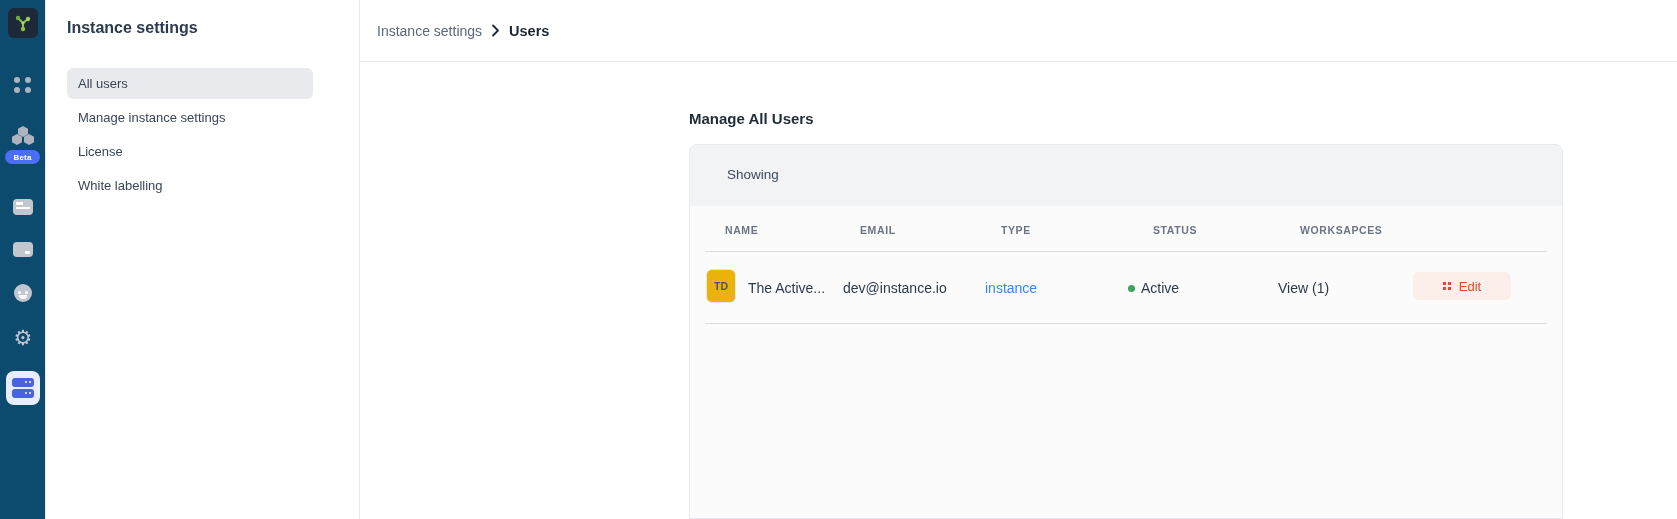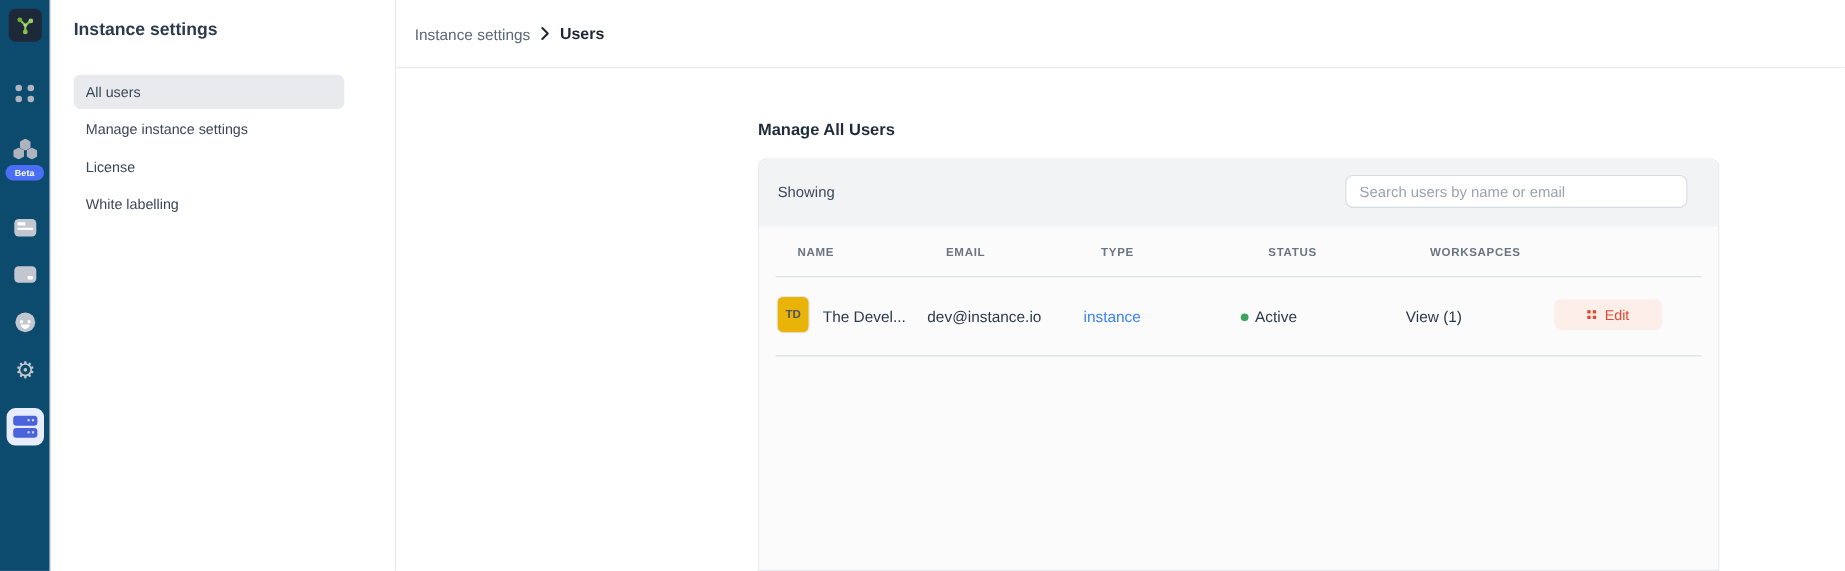--- a/index.html
+++ b/index.html
@@ -43,21 +43,21 @@
   
   .header { position:absolute; left:360px; top:0; right:0; height:62px; background:#fff; border-bottom:1px solid #E7E9EC; display:flex; align-items:center; padding-left:17px; }
   .bc-parent { font-size:14px; color:#5B6877; cursor:pointer; }
   .bc-chev { margin:0 9px; display:flex; align-items:center; }
   .bc-current { font-size:14.5px; font-weight:700; color:#1C2733; }
 
   
   .section-title { position:absolute; left:689px; top:110px; font-size:15px; font-weight:700; color:#1E2B3A; }
   .card { position:absolute; left:689px; top:144px; width:874px; height:375px; background:#FBFBFC; border:1px solid #E7E9EC; border-radius:8px 8px 0 0; }
   .filterbar { position:absolute; left:0; top:0; width:100%; height:61px; background:#F1F3F5; border-radius:8px 8px 0 0; }
-  .showing { position:absolute; left:17px; top:22px; font-size:13.5px; color:#3E4A5E; }
+  .showing { position:absolute; left:37px; top:22px; font-size:13.5px; color:#3E4A5E; }
   .dd { position:absolute; left:93px; top:15px; width:160px; height:31px; background:#fff; border:1px solid #D7DBE0; border-radius:6px; display:flex; align-items:center; padding:0 12px 0 14px; cursor:pointer; }
   .dd-val { flex:1; font-size:14px; font-weight:500; color:#1E2B3A; }
   .search { position:absolute; left:533px; top:14px; width:311px; height:30px; background:#fff; border:1px solid #D8DCE1; border-radius:7px; padding:0 12px; font-size:13.5px; color:#333; font-family:"Liberation Sans", sans-serif; outline:none; }
   .search::placeholder { color:#9AA3AF; }
 
   .thead { position:absolute; top:71px; left:14px; width:100%; height:30px; }
   .th { position:absolute; font-size:10.5px; font-weight:700; letter-spacing:.6px; color:#6B7582; top:8px; }
   .divider { position:absolute; left:15px; right:15px; height:1px; background:#DADEE3; }
   .d1 { top:106px; } .d2 { top:178px; }
 
@@ -166,36 +166,35 @@
         </svg>
     </span>
     <span class="bc-current">Users</span>
   </div>
 
   <div class="section-title">Manage All Users</div>
 
   <div class="card">
     <div class="filterbar">
       <span class="showing">Showing</span>
-      <input class="search" type="text" placeholder="Search users by name or email" style="">
     </div>
 
     <div class="thead">
       <span class="th" style="left:21px">NAME</span>
       <span class="th" style="left:156px">EMAIL</span>
       <span class="th" style="left:297px">TYPE</span>
       <span class="th" style="left:449px">STATUS</span>
       <span class="th" style="left:596px">WORKSAPCES</span>
     </div>
 
     <div class="divider d1"></div>
 
     <div class="trow">
       <div class="avatar">TD</div>
-      <span class="cell" style="left:58px">The Devel...</span>
+      <span class="cell" style="left:58px">The Active...</span>
       <span class="cell" style="left:153px">dev@instance.io</span>
       <span class="cell" style="left:295px; color:#3b82f6">instance</span>
       <span class="status-dot"></span>
       <span class="cell" style="left:451px">Active</span>
       <span class="cell view-link" style="left:588px">View (1)</span>
       <button class="edit-btn">
         <span class="edit-dots">
             <span></span>
             <span></span>
             <span></span>

